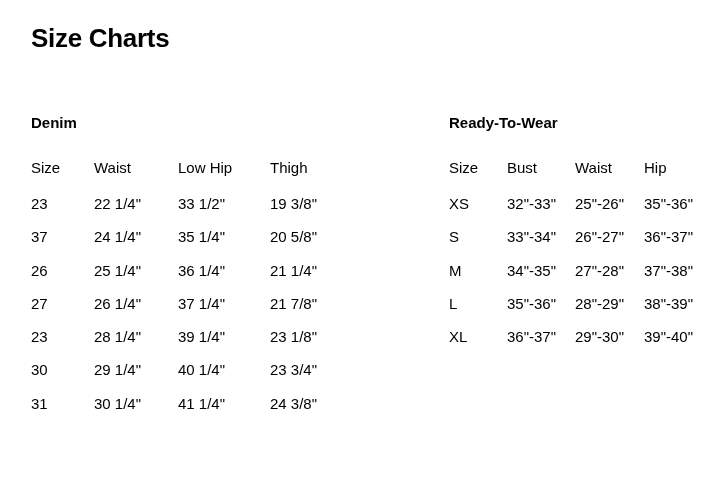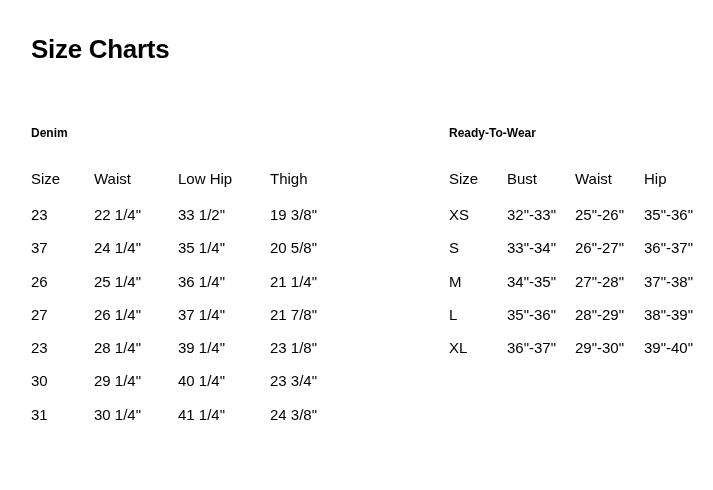--- a/index.html
+++ b/index.html
@@ -11,34 +11,34 @@
     color: #000000;
     font-family: "Liberation Sans", "DejaVu Sans", sans-serif;
   }
   .page {
     width: 713px;
     height: 490px;
     padding-left: 31px;
     position: relative;
   }
   .page-title {
-    margin-top: 36px;
+    margin-top: 25px;
     font-size: 26px;
     line-height: 26px;
     font-weight: 700;
     letter-spacing: -0.3px;
   }
   .tables-row {
     display: flex;
     margin-top: 64px;
   }
   .table-section-left  { width: 418px; flex: 0 0 418px; }
   .table-section-right { flex: 1; }
   .table-label {
-    font-size: 12px;
+    font-size: 15px;
     line-height: 15px;
     font-weight: 700;
   }
   .table {
     margin-top: 30px;
   }
   .trow {
     display: grid;
     height: 33.25px;
     align-items: start;

